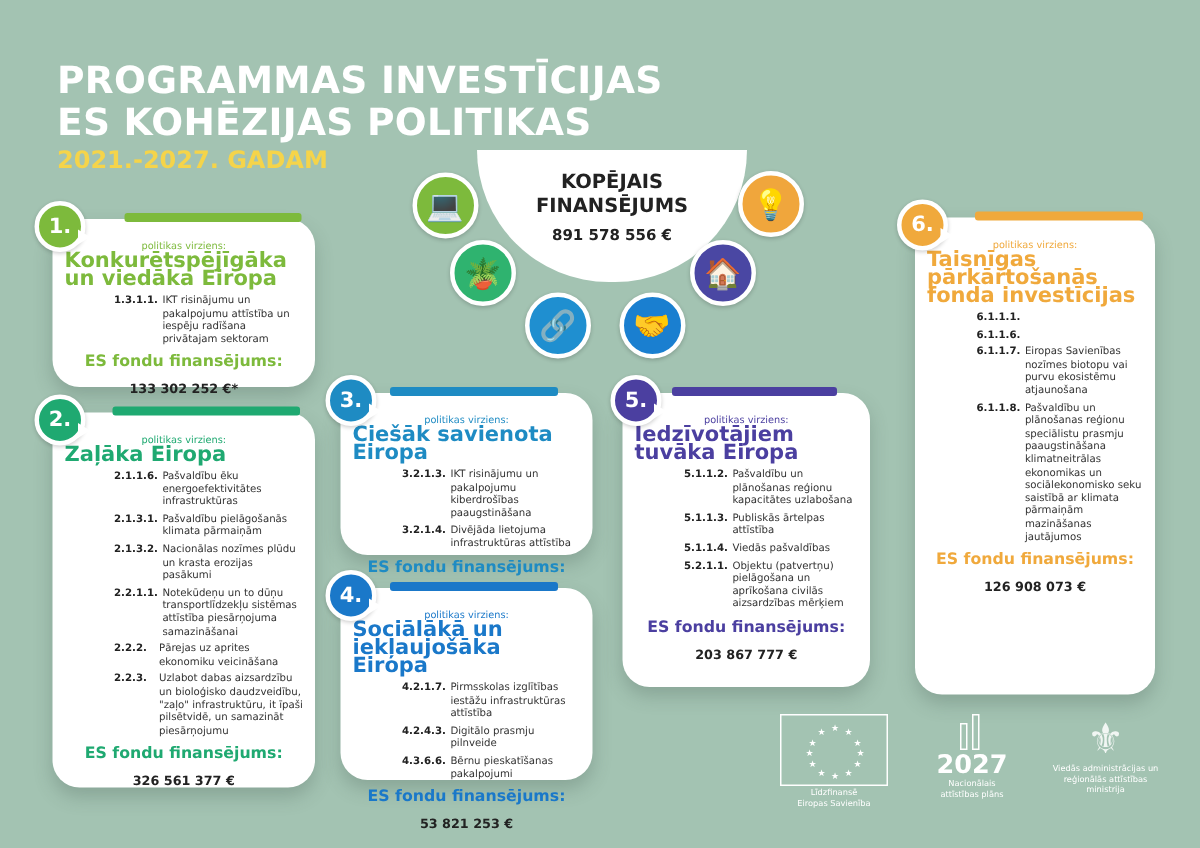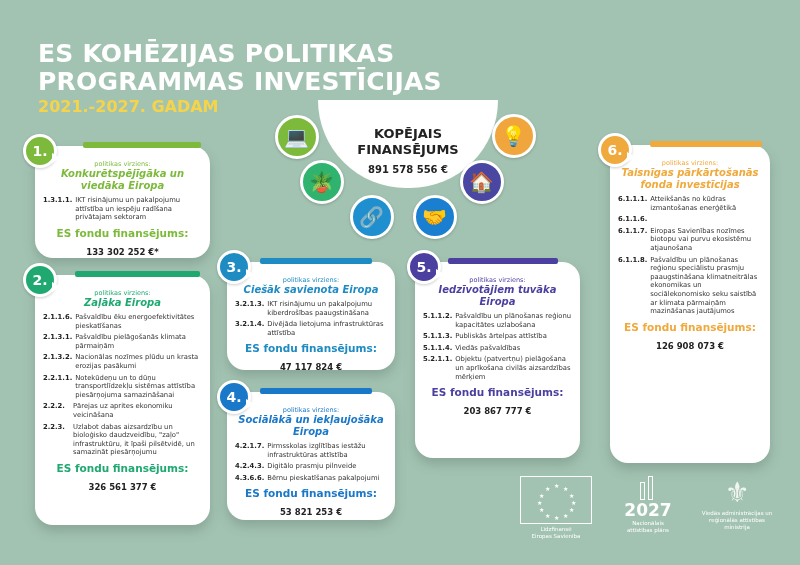--- a/index.html
+++ b/index.html
@@ -32,50 +32,50 @@
     position: absolute; width: 34px; height: 34px; border-radius: 50%;
     border: 3px solid #fff; color: #fff; font-weight: bold; font-size: 14px;
     display: flex; align-items: center; justify-content: center;
     box-shadow: 0 1px 3px rgba(0,0,0,0.2);
   }
   .badge::after {
     content: ""; position: absolute; right: -6px; bottom: 2px;
     border-left: 8px solid #fff; border-top: 5px solid transparent; border-bottom: 5px solid transparent;
   }
   .dir-label { text-align: center; font-size: 6.5px; line-height: 8px; }
-  .dir-name { text-align: center; font-weight: bold; font-size: 10px; line-height: 12px; margin-bottom: 4px; font-style: italic; }
-  .items { list-style: none; }
+  .dir-name { text-align: left; font-weight: bold; font-size: 14px; line-height: 12px; margin-bottom: 4px; }
+  .items { list-style: none; margin-left: 33px; }
   .item { display: flex; font-size: 6.8px; line-height: 8.6px; margin-bottom: 3px; color: #333; }
   .item .code { font-weight: bold; min-width: 30px; padding-right: 3px; color: #222; }
   .item .desc { flex: 1; }
   .fund-label { text-align: center; font-weight: bold; font-size: 10.5px; margin-top: 5px; }
   .fund-value { text-align: center; font-weight: bold; font-size: 8.5px; margin-top: 8px; color: #222; }
 
   .total {
     position: absolute; left: 318px; top: 100px; width: 180px; height: 88px;
     background: #fff; border-radius: 0 0 90px 90px;
-    text-align: center; padding-top: 26px;
+    text-align: center; padding-top: 14px;
   }
   .total .t1 { font-weight: bold; font-size: 13px; line-height: 16px; color: #222; }
   .total .t2 { font-weight: bold; font-size: 10px; margin-top: 6px; color: #222; }
   .icon-bubble {
     position: absolute; width: 44px; height: 44px; border-radius: 50%;
     border: 3px solid #fff; display: flex; align-items: center; justify-content: center;
     font-size: 20px; box-shadow: 0 1px 3px rgba(0,0,0,0.2);
   }
   .logos { position: absolute; color: #fff; font-size: 5.5px; text-align: center; line-height: 7px; }
   .eu-flag { width: 72px; height: 48px; border: 1px solid #fff; position: relative; margin: 0 auto 2px; }
   .eu-flag span { position: absolute; font-size: 6px; color: #fff; }
 </style>
 </head>
 <body>
 
 <div class="title">
+  <div>PROGRAMMAS INVESTĪCIJAS</div>
   <div>ES KOHĒZIJAS POLITIKAS</div>
-  <div>PROGRAMMAS INVESTĪCIJAS</div>
 </div>
 <div class="subtitle">2021.-2027. GADAM</div>
 
 <div class="total">
   <div class="t1">KOPĒJAIS</div>
   <div class="t1">FINANSĒJUMS</div>
   <div class="t2">891 578 556 €</div>
 </div>
 
 <div class="icon-bubble" style="left:275px;top:115px;background:#7dba3c;">💻</div>
@@ -101,21 +101,21 @@
 </div>
 
 <div class="card" style="left:35px;top:275px;width:175px;height:250px;">
   <div class="topbar" style="left:40px;width:125px;background:#1fa971;"></div>
   <div class="badge" style="left:-12px;top:-12px;background:#1fa971;">2.</div>
   <div class="dir-label" style="color:#1fa971;">politikas virziens:</div>
   <div class="dir-name" style="color:#1fa971;">Zaļāka Eiropa</div>
   <ul class="items">
     <li class="item">
         <span class="code">2.1.1.6.</span>
-        <span class="desc">Pašvaldību ēku energoefektivitātes pieskatīšanas</span>
+        <span class="desc">Pašvaldību ēku energoefektivitātes infrastruktūras</span>
       </li>
     <li class="item">
         <span class="code">2.1.3.1.</span>
         <span class="desc">Pašvaldību pielāgošanās klimata pārmaiņām</span>
       </li>
     <li class="item">
         <span class="code">2.1.3.2.</span>
         <span class="desc">Nacionālas nozīmes plūdu un krasta erozijas pasākumi</span>
       </li>
     <li class="item">
@@ -205,21 +205,20 @@
 </div>
 
 <div class="card" style="left:610px;top:145px;width:160px;height:318px;">
   <div class="topbar" style="left:40px;width:112px;background:#f0a93c;"></div>
   <div class="badge" style="left:-12px;top:-12px;background:#f0a93c;">6.</div>
   <div class="dir-label" style="color:#f0a93c;">politikas virziens:</div>
   <div class="dir-name" style="color:#f0a93c;">Taisnīgas pārkārtošanās fonda investīcijas</div>
   <ul class="items">
     <li class="item">
         <span class="code">6.1.1.1.</span>
-        <span class="desc">Atteikšanās no kūdras izmantošanas enerģētikā</span>
       </li>
     <li class="item">
         <span class="code">6.1.1.6.</span>
       </li>
     <li class="item">
         <span class="code">6.1.1.7.</span>
         <span class="desc">Eiropas Savienības nozīmes biotopu vai purvu ekosistēmu atjaunošana</span>
       </li>
     <li class="item">
         <span class="code">6.1.1.8.</span>

